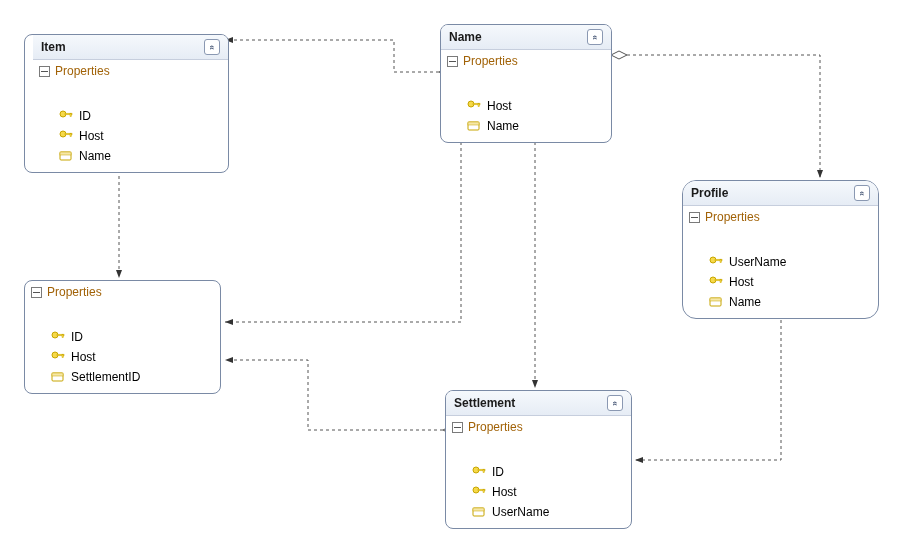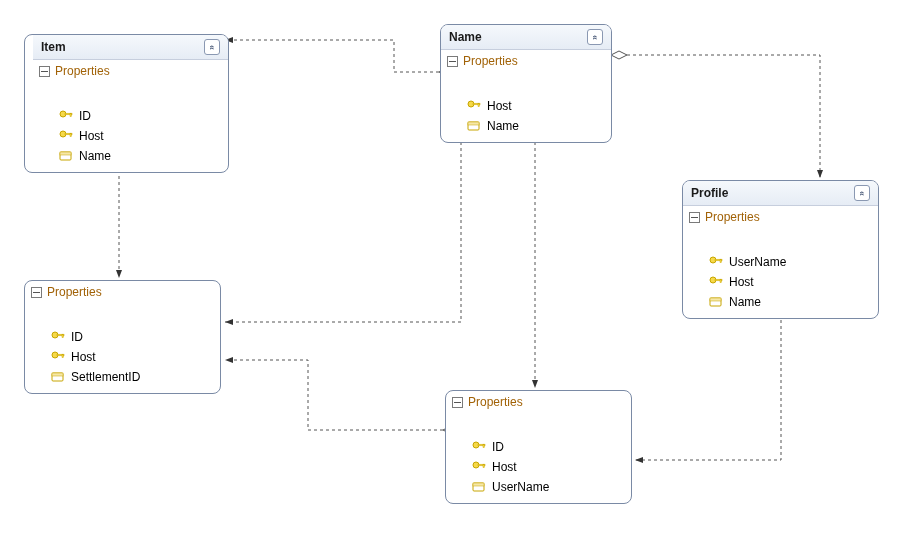--- a/index.html
+++ b/index.html
@@ -207,21 +207,21 @@
             <svg viewBox="0 0 16 14">
               <rect x="2" y="3" width="11" height="8" rx="1" fill="#fff" stroke="#c7a500"></rect>
               <rect x="2" y="3" width="11" height="3" fill="#f6e7a7" stroke="#c7a500" stroke-width="0.5"></rect>
             </svg>
           </span>
           <span>Name</span>
         </div>
     </div>
   </div>
 
-  <div class="entity" style="left:682px; top:180px; width:195px;">
+  <div class="entity" style="left:682px; top:180px; width:195px;border-radius:14px;">
     <div class="entity-header">
       <span>Profile</span>
       <span class="collapse-btn"></span>
     </div>
     <div class="section-label">
       <span class="minus-box"></span>
       <span>Properties</span>
     </div>
     <div class="prop-list">
       <div class="prop">
@@ -288,20 +288,24 @@
               <rect x="2" y="3" width="11" height="8" rx="1" fill="#fff" stroke="#c7a500"></rect>
               <rect x="2" y="3" width="11" height="3" fill="#f6e7a7" stroke="#c7a500" stroke-width="0.5"></rect>
             </svg>
           </span>
           <span>SettlementID</span>
         </div>
     </div>
   </div>
 
   <div class="entity" style="left:445px; top:390px; width:185px;">
+    <div class="entity-header">
+      <span>Settlement</span>
+      <span class="collapse-btn"></span>
+    </div>
     <div class="section-label">
       <span class="minus-box"></span>
       <span>Properties</span>
     </div>
     <div class="prop-list">
       <div class="prop">
           <span class="key-icon">
             <svg viewBox="0 0 16 14">
               <circle cx="5" cy="5" r="3" fill="#f6d94a" stroke="#c7a500"></circle>
               <rect x="7" y="4.2" width="7" height="1.6" fill="#f6d94a" stroke="#c7a500" stroke-width="0.5"></rect>

